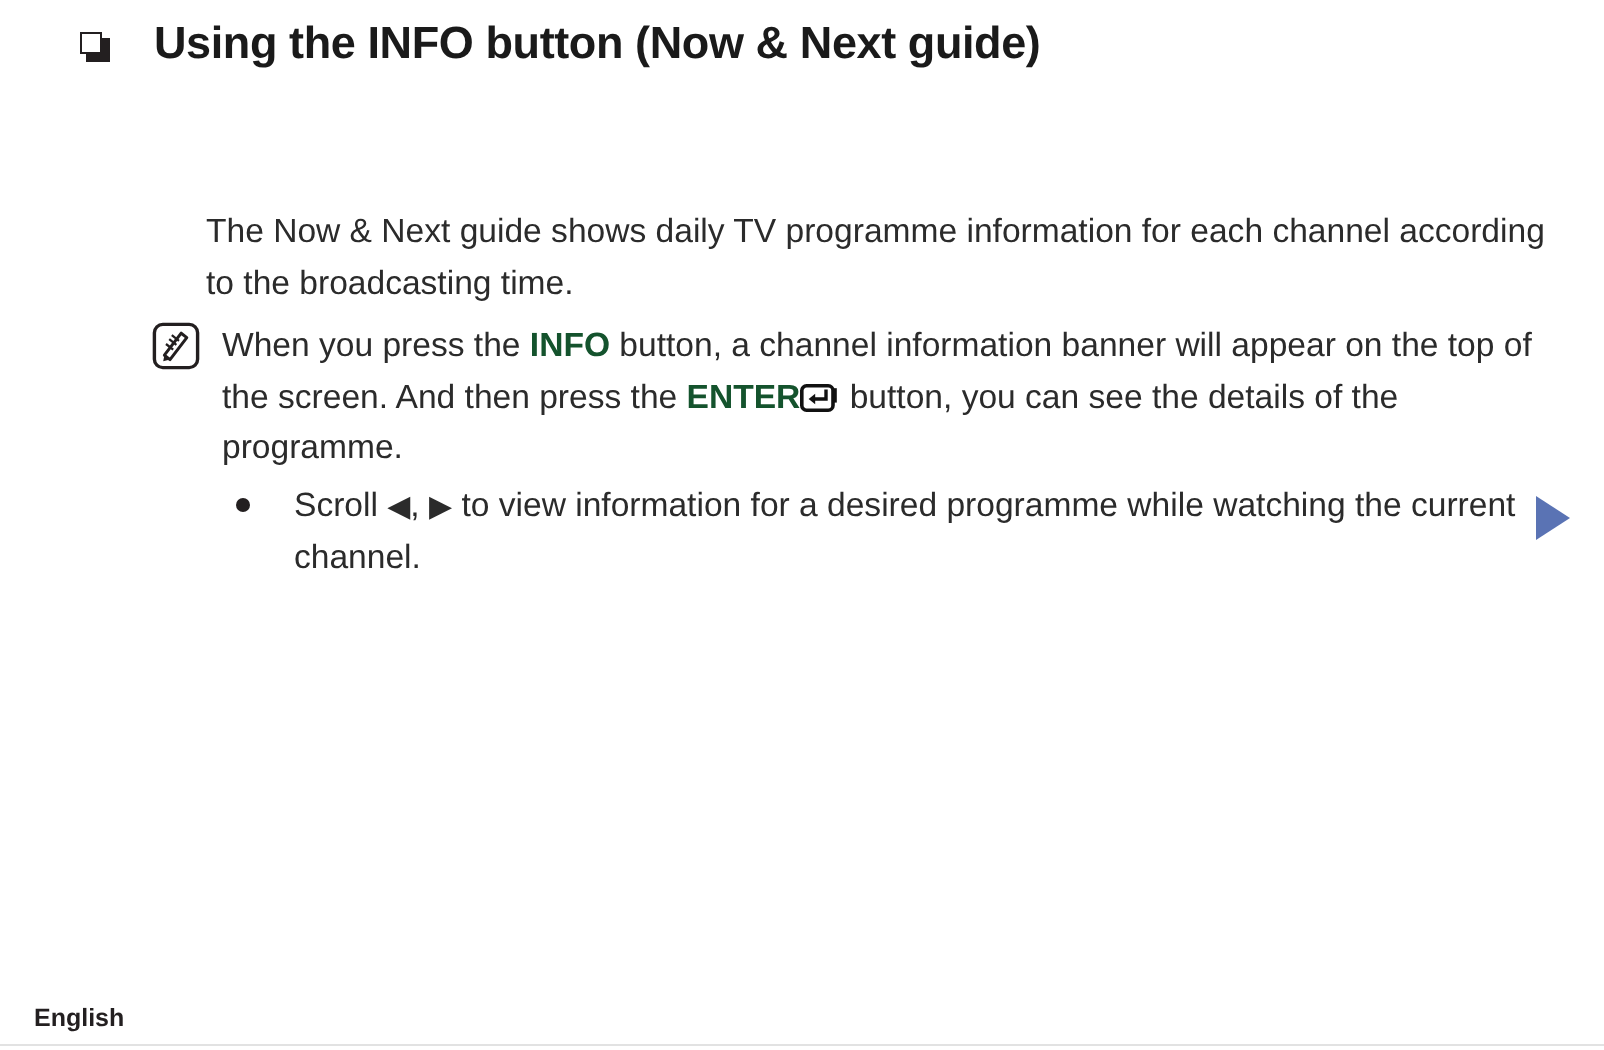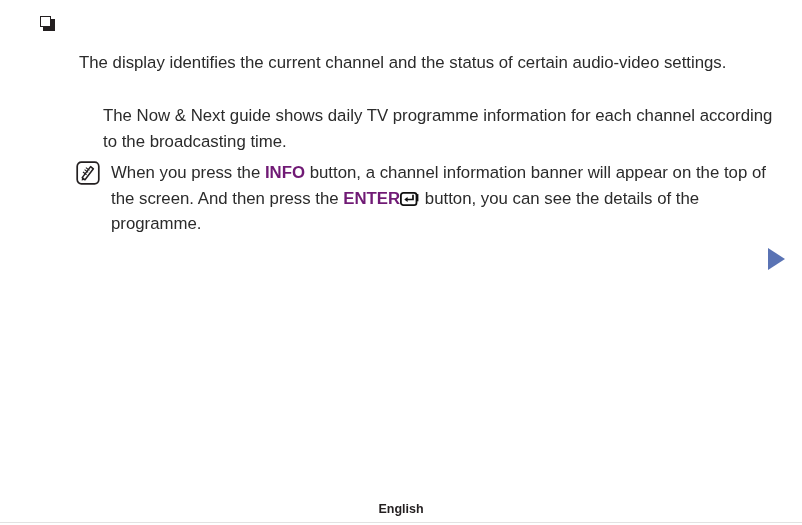--- a/index.html
+++ b/index.html
@@ -96,21 +96,21 @@
   }
   .note-icon svg { display: block; }
   .note-text {
     font-size: 16.8px;
     line-height: 25.5px;
     color: #2b2b2b;
     flex: 1 1 auto;
   }
   .note-text b {
     font-weight: bold;
-    color: #701a75;
+    color: #14532d;
   }
   .enter-key {
     display: inline-block;
     width: 19px;
     height: 14px;
     vertical-align: -2px;
     margin: 0 1px 0 0;
   }
   .enter-key svg { display: block; }
 
@@ -157,47 +157,48 @@
     border-bottom: 11px solid transparent;
     border-left: 17px solid #5a73b4;
   }
 
   
   .footer-label {
     position: absolute;
     left: 0;
     right: 0;
     top: 502px;
-    text-align: center;
+    text-align: left;
     font-size: 12.5px;
     font-weight: bold;
     color: #231f20;
+    padding-left: 17px;
   }
   .footer-rule {
     position: absolute;
     left: 0;
     right: 0;
     top: 522px;
     height: 1px;
     background: #e2e2e2;
   }
 </style>
 </head>
 <body>
 
 <div class="page">
 
   <div class="heading-row">
     <span class="heading-marker">
       <span class="sq-shadow"></span>
       <span class="sq-face"></span>
     </span>
+    <span class="heading-text">Using the INFO button (Now &amp; Next guide)</span>
   </div>
 
-  <div class="para" id="para-1">The display identifies the current channel and the status of certain audio-video settings.</div>
 
   <div class="para" id="para-2">The Now &amp; Next guide shows daily TV programme information for each channel according to the broadcasting time.</div>
 
   <div class="note-block">
     <span class="note-icon">
       <svg width="24" height="24" viewBox="0 0 24 24" aria-hidden="true">
         <rect x="1.2" y="1.2" width="21.6" height="21.6" rx="4.2" ry="4.2" fill="#ffffff" stroke="#231f20" stroke-width="1.7"></rect>
         <path d="M6.2 16.6 L14.6 5.6 L17.4 7.8 L9.0 18.8 Z" fill="#ffffff" stroke="#231f20" stroke-width="1.5" stroke-linejoin="round"></path>
         <path d="M8.6 8.6 L12.2 11.4 M7.0 11.0 L10.6 13.8 M9.9 6.6 L13.5 9.4" stroke="#231f20" stroke-width="1.15" fill="none"></path>
         <path d="M6.2 16.6 L9.0 18.8 L5.6 19.6 Z" fill="#231f20"></path>
@@ -208,20 +209,24 @@
             <rect x="0.9" y="0.9" width="15.6" height="12.2" rx="2.4" ry="2.4" fill="#ffffff" stroke="#111111" stroke-width="1.8"></rect>
             <path d="M13.0 3.6 L13.0 7.5 L6.6 7.5" fill="none" stroke="#111111" stroke-width="1.7" stroke-linecap="square"></path>
             <path d="M7.6 4.9 L4.3 7.5 L7.6 10.1 Z" fill="#111111"></path>
             <path d="M17.6 2.1 L17.6 9.3" fill="none" stroke="#111111" stroke-width="1.6"></path>
           </svg></span><span> button, you can see the details of the programme.</span>
     </span>
   </div>
 
   <div class="bullets">
 
+    <div class="bullet-item">
+      <span class="bullet-dot"></span>
+      <span class="bullet-text"><span>Scroll </span><span class="arrow-glyph">◀</span><span>, </span><span class="arrow-glyph">▶</span><span> to view information for a desired programme while watching the current channel.</span></span>
+    </div>
 
 
   </div>
 
   <div class="next-arrow"></div>
 
   <div class="footer-label">English</div>
   <div class="footer-rule"></div>
 
 </div>

